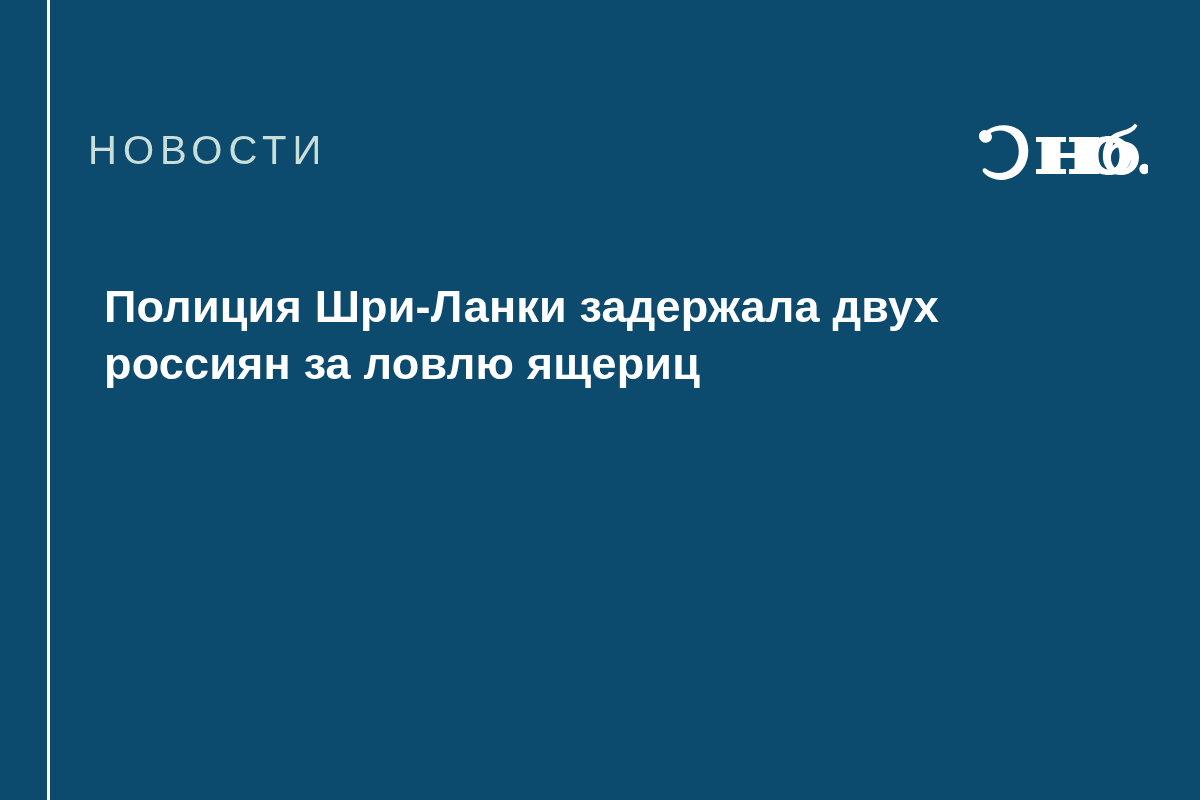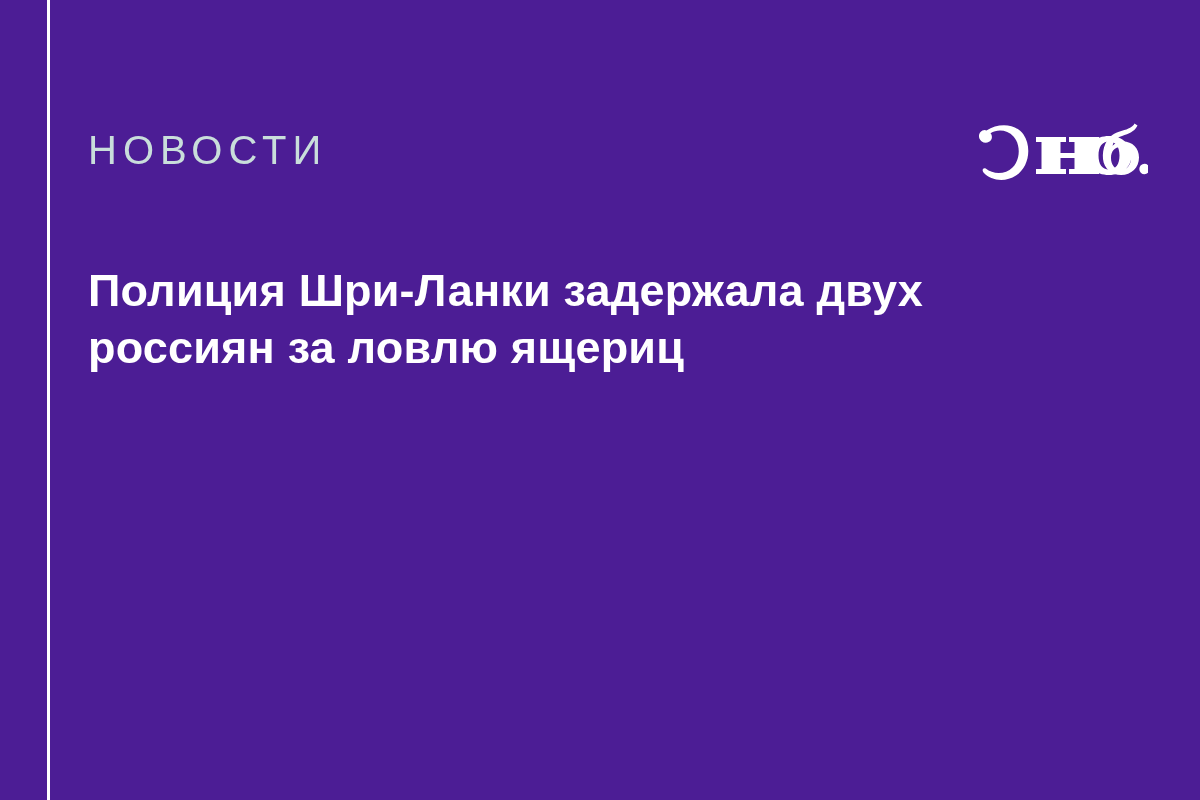--- a/index.html
+++ b/index.html
@@ -13,21 +13,21 @@
     height: 800px;
     overflow: hidden;
     font-family: "Liberation Sans", "DejaVu Sans", sans-serif;
     background: #16807a;
   }
 
   .card {
     position: relative;
     width: 1200px;
     height: 800px;
-    background: #4c1d95;
+    background: #0c4a6e;
     box-sizing: border-box;
   }
 
   
   .left-rule {
     position: absolute;
     left: 47px;
     top: 0;
     width: 3px;
     height: 800px;
@@ -78,21 +78,21 @@
   .brand svg {
     display: block;
   }
 
   
   .headline {
     position: absolute;
     left: 0;
     top: 262px;
     width: 940px;
-    margin: 0;
+    margin: 16px;
     font-family: "Liberation Sans", "DejaVu Sans", sans-serif;
     font-size: 45px;
     font-weight: 700;
     line-height: 57px;
     letter-spacing: 0.2px;
     color: #ffffff;
     white-space: pre-line;
   }
 </style>
 </head>

